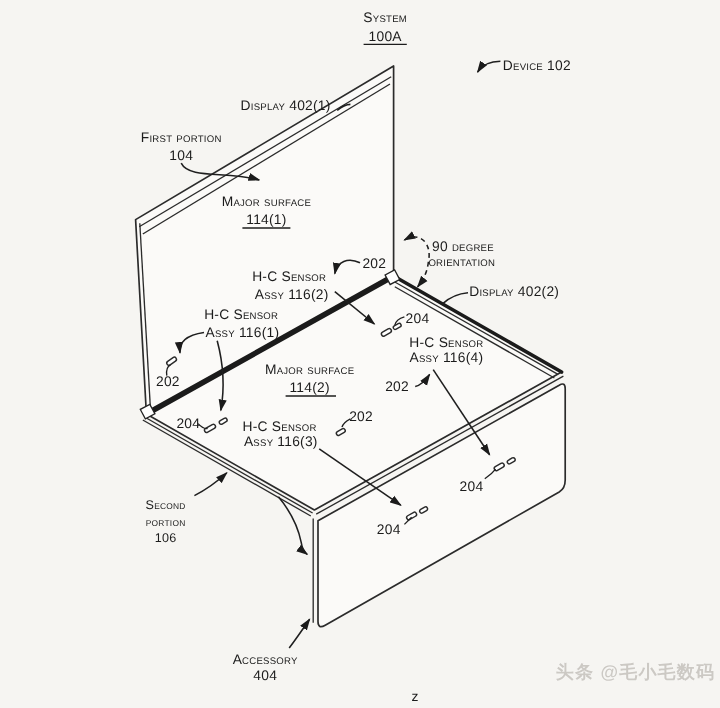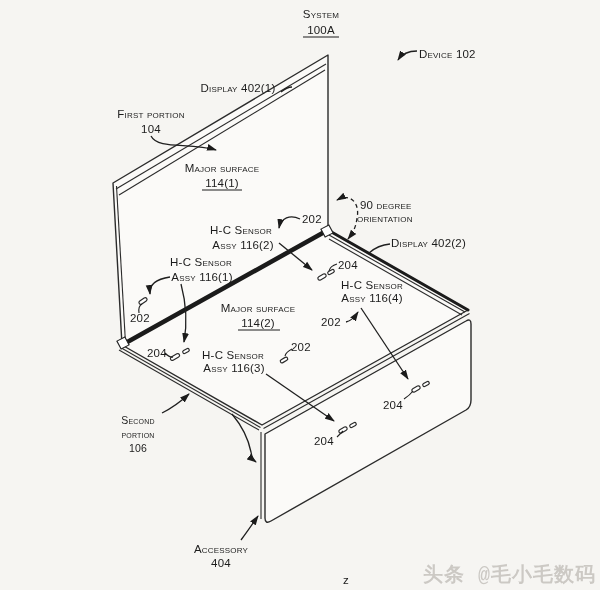--- a/index.html
+++ b/index.html
@@ -25,27 +25,27 @@
     font-family:"Liberation Sans", sans-serif;
     font-variant:small-caps;
     font-size:11.5px;
     letter-spacing:0.2px;
     fill:#1c1c1c;
   }
   .lbl-sm { font-size:10.5px; }
   .num { font-variant:normal; }
   .watermark {
     position:absolute;
-    right:4px; bottom:2px;
-    font-size:20px;
+    right:4px; bottom:20px;
+    font-size:15px;
     font-weight:bold;
     color:#ccc9c4;
     letter-spacing:1px;
     text-shadow:0 0 1px #ffffff;
-    font-family:Liberation Mono, monospace;
+    font-family:Liberation Sans, sans-serif;
   }
 </style>
 </head>
 <body>
 
 <div id="canvas">
 <svg width="600" height="590" viewBox="0 0 600 590">
   <defs>
     <marker id="ah" viewBox="0 0 10 8" markerWidth="10" markerHeight="8" refX="9" refY="4" orient="auto-start-reverse" markerUnits="userSpaceOnUse">
       <path d="M0,0.6 L10,4 L0,7.4 Z" fill="#1b1b1b"></path>

